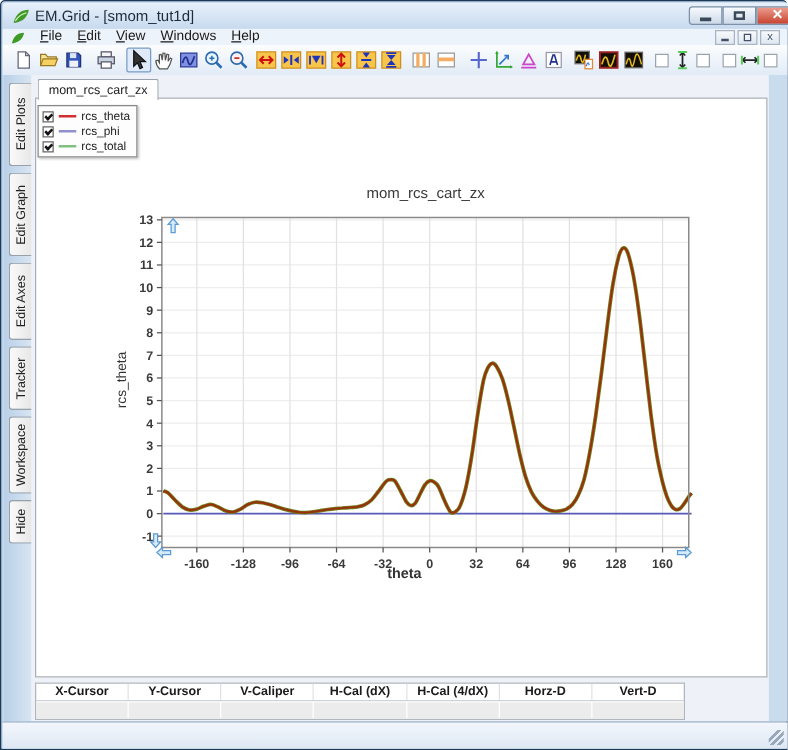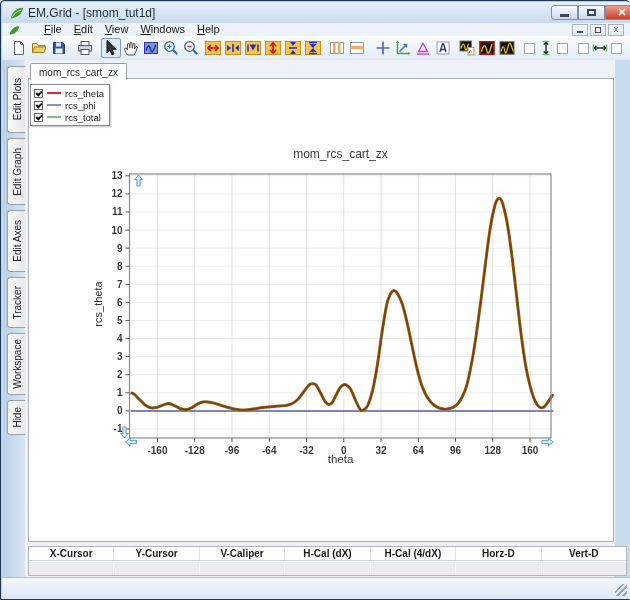--- a/index.html
+++ b/index.html
@@ -51,36 +51,36 @@
     font-size:10px;color:#222;padding:6px 0;}
   #docarea{position:absolute;left:23px;top:0px;width:590px;height:517px;background:#eef2f8;}
   #doc-tab{position:absolute;left:5px;top:3px;height:16px;padding:0 8px;background:#fff;
     border:1px solid #98a2ac;border-bottom:none;border-radius:2px 2px 0 0;z-index:3;
     font-size:10px;color:#222;display:flex;align-items:center;}
   #panel{position:absolute;left:27px;top:77px;width:586px;height:464px;background:#fff;
     border:1px solid #a8b0b8;box-sizing:border-box;}
   #chart-svg{position:absolute;left:27px;top:77px;z-index:1;}
   #chart-title{position:absolute;left:129px;top:146px;width:421px;text-align:center;
     font-size:12px;color:#3a3a3a;z-index:2;}
-  #xaxis-label{position:absolute;left:129px;top:452px;width:421px;text-align:center;
-    font-size:11.5px;font-weight:normal;color:#333;z-index:2;}
+  #xaxis-label{position:absolute;left:112px;top:452px;width:421px;text-align:center;
+    font-size:11.5px;font-weight:bold;color:#333;z-index:2;}
   #yaxis-label{position:absolute;left:62px;top:297px;width:70px;text-align:center;
     transform:rotate(-90deg);font-size:11px;color:#333;z-index:2;}
   
   #legend{position:absolute;left:29px;top:83px;background:#fdfdfd;border:1px solid #888;
     box-shadow:1px 1px 2px rgba(0,0,0,.25);z-index:5;padding:2px 5px 2px 3px;}
   .leg-row{display:flex;align-items:center;height:12px;}
   .leg-cb{width:9px;height:9px;border:1px solid #666;background:#fff;position:relative;
     box-sizing:border-box;flex:0 0 auto;}
   .leg-cb::after{content:"";position:absolute;left:1px;top:1px;width:4px;height:2px;
     border-left:2px solid #111;border-bottom:2px solid #111;transform:rotate(-45deg);}
   .leg-dash{width:14px;height:2px;margin:0 4px;flex:0 0 auto;}
   .leg-label{font-size:9.5px;color:#222;}
   
-  #readout{position:absolute;left:27px;top:545px;width:599px;height:30px;background:#fff;
+  #readout{position:absolute;left:27px;top:545px;width:520px;height:30px;background:#fff;
     border:1px solid #b0b6bc;box-sizing:border-box;z-index:1;}
   #readout-head{display:flex;height:13px;border-bottom:1px solid #cdd3d8;}
   .ro-h{flex:1;text-align:center;font-size:10px;font-weight:bold;color:#1a1a1a;
     border-right:1px solid #dfe3e7;line-height:13px;}
   .ro-h:last-child{border-right:none;}
   #readout-row{display:flex;height:13px;margin-top:1px;}
   .ro-c{flex:1;background:#ececec;margin-right:1px;}
   .ro-c:last-child{margin-right:0;}
   
   #statusbar{position:absolute;left:1px;top:576px;width:628px;height:21px;
@@ -109,21 +109,21 @@
       <div class="wbtn close">
           <span>✕</span>
         </div>
     </div>
   </div>
 
   <div id="menubar">
     <svg id="menu-icon" viewBox="0 0 16 16">
       <path d="M2 14C4 6 9 3 15 3c-1 6-5 10-11 11z" fill="#3f9a28"></path>
     </svg>
-    <div id="menu-items" style="display:flex;margin-left:12px;">
+    <div id="menu-items" style="display:flex;">
         <div class="menu-item"><u>F</u>ile</div>
         <div class="menu-item"><u>E</u>dit</div>
         <div class="menu-item"><u>V</u>iew</div>
         <div class="menu-item"><u>W</u>indows</div>
         <div class="menu-item"><u>H</u>elp</div>
       </div>
     <div class="mdibtns">
       <div class="mdibtn">
           <div class="glyph-mmin"></div>
         </div>

